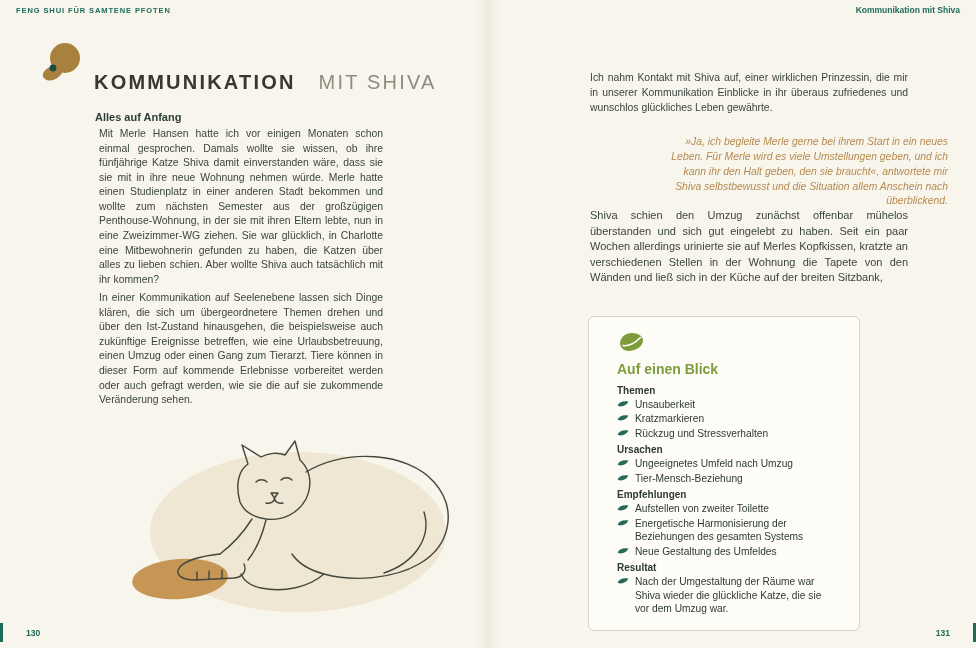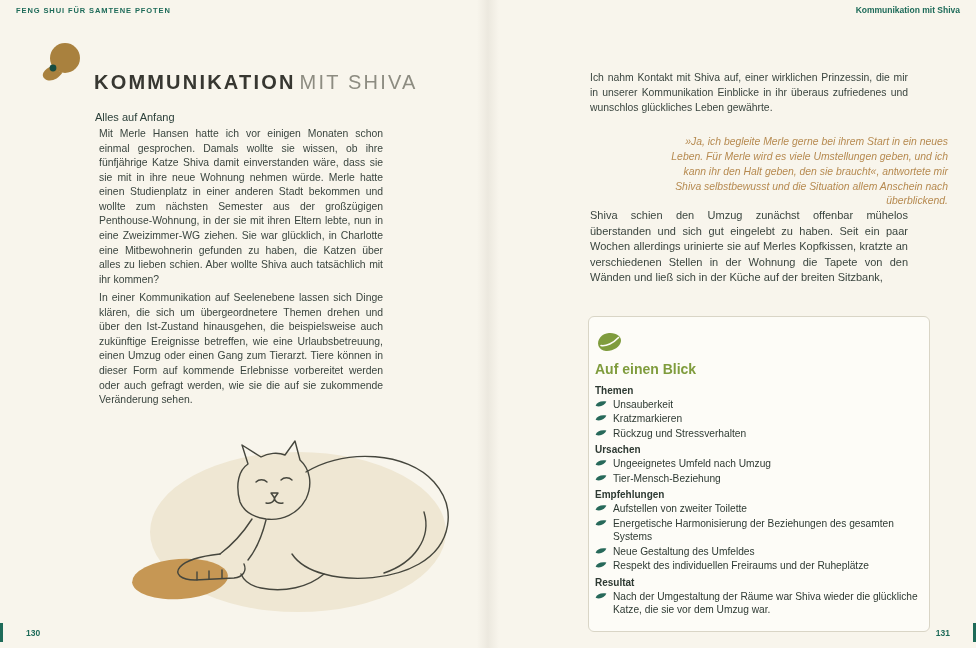--- a/index.html
+++ b/index.html
@@ -9,43 +9,43 @@
   
   .rh-left{position:absolute;top:6px;left:16px;font-size:7.5px;font-weight:700;
            letter-spacing:.9px;color:#1e6b59;text-transform:uppercase;}
   .rh-right{position:absolute;top:5px;right:16px;font-size:8.5px;font-weight:700;color:#1e6b59;}
 
   
   .snail{position:absolute;left:38px;top:40px;width:48px;height:44px;}
   .chapter-title{position:absolute;left:94px;top:58px;font-size:20px;
                  letter-spacing:2.2px;white-space:nowrap;}
   .t-main{font-weight:700;color:#373731;}
-  .t-sub{font-weight:400;color:#8d8c81;margin-left:4px;}
-  .lp-heading{position:absolute;left:95px;top:102px;font-size:11px;font-weight:400;color:#2b3f39;}
+  .t-sub{font-weight:400;color:#8d8c81;margin-left:23px;}
+  .lp-heading{position:absolute;left:95px;top:102px;font-size:11px;font-weight:700;color:#2b3f39;}
   .lp-body{position:absolute;left:95px;top:123px;width:292px;font-size:10.4px;
            line-height:1.4;text-align:justify;color:#39443e;}
   .lp-body p{margin:4px;}
   .cat-wrap{position:absolute;left:85px;top:424px;width:390px;height:206px;}
   .cat-wrap svg{width:100%;height:100%;display:block;}
 
   .pn{position:absolute;top:628px;font-size:8.5px;font-weight:700;color:#1e6b59;}
   .pn-left{left:26px;} .pn-right{right:26px;}
 
   
   .rp-intro{position:absolute;left:590px;top:61px;width:318px;font-size:10.4px;
             line-height:1.42;text-align:justify;color:#39443e;}
   .rp-quote{position:absolute;left:622px;top:125px;width:286px;font-size:10.4px;
             line-height:1.42;font-style:italic;text-align:right;color:#b68a50;}
   .rp-para2{position:absolute;left:590px;top:197px;width:318px;font-size:11px;
             line-height:1.42;text-align:justify;color:#39443e;}
 
   
-  .glance{position:absolute;left:588px;top:316px;width:342px;box-sizing:border-box;
+  .glance{position:absolute;left:588px;top:316px;width:272px;box-sizing:border-box;
           background:#fdfcf7;border:1px solid #d9d5c6;border-radius:6px;
-          padding:13px 6px 14px;}
+          padding:13px 28px 14px;}
   .bean{width:30px;height:24px;display:block;}
   .glance-title{margin:7px 0 8px;font-size:14px;font-weight:700;color:#7f9c3d;}
   .g-heading{margin:4px 0 2px;font-size:10px;font-weight:700;color:#2e3a33;}
   .g-item{display:flex;align-items:flex-start;gap:6px;margin:1px 0;
           font-size:10.2px;line-height:1.32;color:#2e3a33;}
   .leaf{flex:0 0 12px;margin-top:2px;}
   .leaf svg{width:12px;height:9px;display:block;}
   .leaf path{fill:#27695a;}
 
   
@@ -174,28 +174,20 @@
       <span>Energetische Harmonisierung der Beziehungen des gesamten Systems</span>
     </div>
     <div class="g-item">
       <span class="leaf">
           <svg viewBox="0 0 12 9">
             <path d="M0.6,5.8 C1.8,2.2 5.8,0.6 11.4,1.5 C9.8,5.2 5.2,7.6 0.6,5.8 Z"></path>
           </svg>
         </span>
       <span>Neue Gestaltung des Umfeldes</span>
     </div>
-    <div class="g-item">
-      <span class="leaf">
-          <svg viewBox="0 0 12 9">
-            <path d="M0.6,5.8 C1.8,2.2 5.8,0.6 11.4,1.5 C9.8,5.2 5.2,7.6 0.6,5.8 Z"></path>
-          </svg>
-        </span>
-      <span>Respekt des individuellen Freiraums und der Ruheplätze</span>
-    </div>
 
     <div class="g-heading">Resultat</div>
     <div class="g-item">
       <span class="leaf">
           <svg viewBox="0 0 12 9">
             <path d="M0.6,5.8 C1.8,2.2 5.8,0.6 11.4,1.5 C9.8,5.2 5.2,7.6 0.6,5.8 Z"></path>
           </svg>
         </span>
       <span>Nach der Umgestaltung der Räume war Shiva wieder die glückliche Katze, die sie vor dem Umzug war.</span>
     </div>

